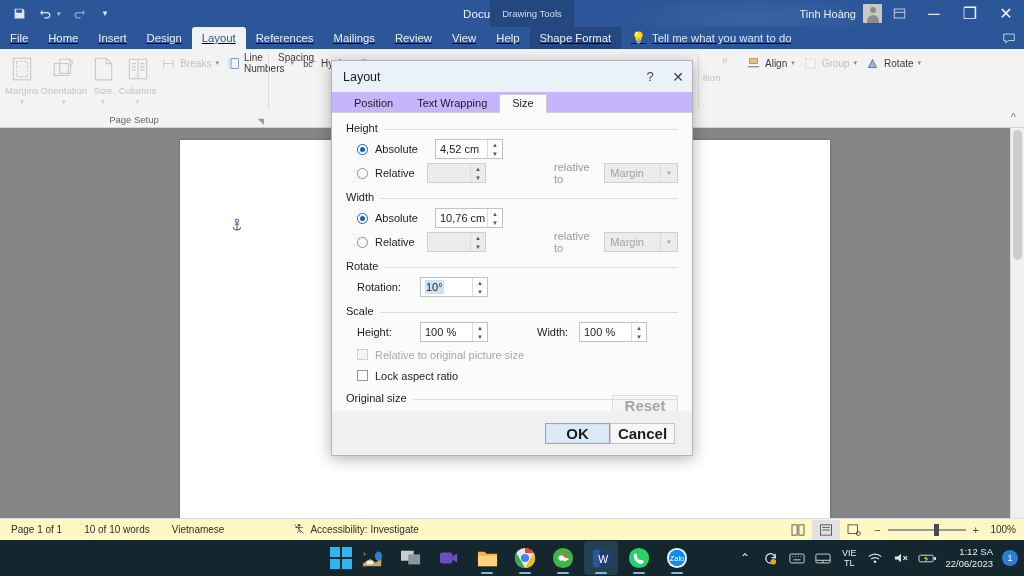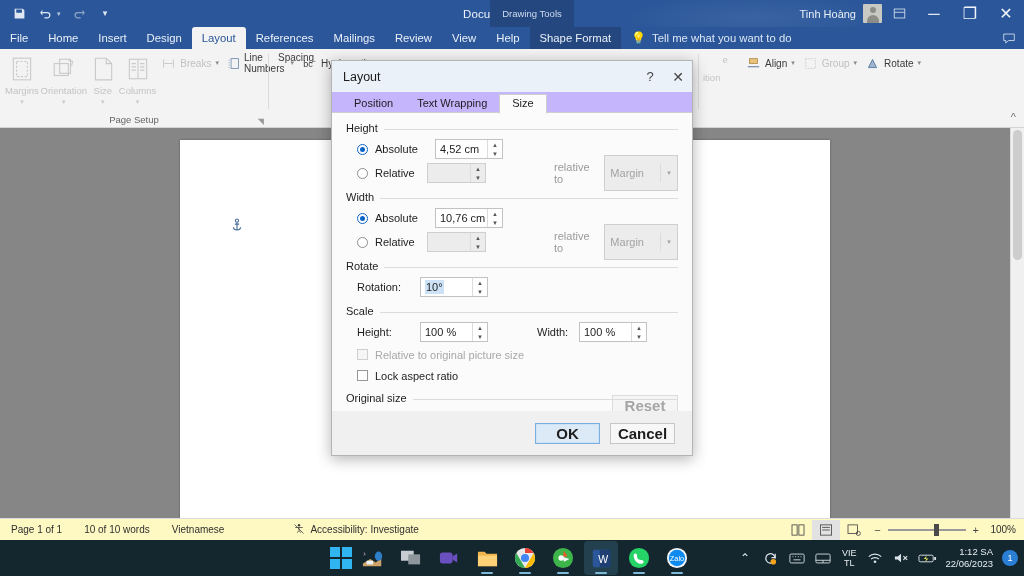--- a/index.html
+++ b/index.html
@@ -51,21 +51,21 @@
     width: 19px; height: 19px; background: #c9c9c4; border-radius: 1px;
     position: relative; overflow: hidden;
   }
   .avatar::before { content:""; position:absolute; left:6.5px; top:3px; width:6px; height:6px; border-radius:50%; background:#8d8d88; }
   .avatar::after  { content:""; position:absolute; left:3.5px; top:11px; width:12px; height:8px; border-radius:6px 6px 0 0; background:#8d8d88; }
   .ribbon-display { width: 34px; display:flex; align-items:center; justify-content:center; color:#dde6f2; }
   .wbtn { width: 36px; height: 27px; display: flex; align-items: center; justify-content: center; color: #f0f4fa; }
 
   
   .tabstrip {
-    height: 22px; background: #2b579a; position: relative; display: flex; align-items: stretch;
+    height: 22px; background: #2b579a; position: relative; display: flex; align-items: stretch; text-decoration: underline;
   }
   .ctx-head {
     position: absolute; left: 490px; top: -27px; width: 84px; height: 27px;
     background: #24477f; color: #cfdcf0; font-size: 9.5px;
     display: flex; align-items: center; justify-content: center;
   }
   .tab {
     padding: 0 10px; display: flex; align-items: center; font-size: 11.3px; color: #eaf0f8;
     cursor: default;
   }
@@ -153,39 +153,39 @@
   .dlg-title .tbtn.x { font-size: 14px; }
   .dlg-tabs { height: 21px; background: #c4b5fd; display: flex; align-items: flex-end; padding-left: 10px; position: relative; }
   .dlg-tabs::after { content:""; position:absolute; left:0; right:0; bottom:0; height:1px; background:#cfcfcf; }
   .dtab {
     padding: 2px 12px 4px; font-size: 11px; color: #1d1d1d; position: relative; z-index: 2;
   }
   .dtab.active { background: #fbfbfb; border: 1px solid #cfcfcf; border-bottom: 1px solid #fbfbfb; margin-bottom: -1px; }
   .dlg-body { position: absolute; left: 0; right: 0; top: 52px; bottom: 44px; background: #fbfbfb; padding: 9px 14px 0; }
   .dlg-foot {
     position: absolute; left: 0; right: 0; bottom: 0; height: 44px; background: #f0f0f0;
-    display: flex; align-items: center; justify-content: flex-end; gap: 10px; padding-right: 17px;
+    display: flex; align-items: center; justify-content: flex-end; padding-right: 17px;
   }
   .sec-title { position: relative; font-size: 11px; color: #1d1d1d; margin-bottom: 4px; padding-right: 4px; }
   .sec-title span { background: #fbfbfb; padding-right: 6px; position: relative; z-index: 2; }
   .sec-title::after { content:""; position:absolute; left:0; right:0; top:7px; height:1px; background:#dcdcdc; z-index:1; }
   .row { display: flex; align-items: center; height: 22px; margin-bottom: 2px; }
   .radio { width: 11px; height: 11px; border-radius: 50%; border: 1px solid #8d8d8d; background: #fff; position: relative; flex: none; }
   .radio.on { border-color: #0a64c8; background: #fff; }
   .radio.on::after { content:""; position:absolute; left:2px; top:2px; width:5px; height:5px; border-radius:50%; background:#0a64c8; }
   .radio-lbl { margin-left: 7px; width: 60px; font-size: 11px; }
   .spin { display: flex; width: 68px; height: 20px; border: 1px solid #c2c2c2; background: #fff; }
   .spin.dis { background: #ececec; border-color: #cfcfcf; }
   .spin .val { flex: 1; padding-left: 4px; font-size: 11px; line-height: 18px; color: #1d1d1d; }
   .spin .val.sel { background: #cde2f7; color: #1d1d1d; display:inline-block; width: auto; padding: 0 1px; margin: 2px 0 0 4px; flex: none; line-height: 14px; height: 14px; }
   .spin .arrows { width: 15px; border-left: 1px solid #dcdcdc; display: flex; flex-direction: column; }
   .spin .arrows div { flex: 1; display: flex; align-items: center; justify-content: center; font-size: 6px; color: #555; }
   .relto { margin-left: 68px; font-size: 11px; color: #9a9a9a; }
   .combo {
-    margin-left: 9px; width: 84px; height: 36px; border: 1px solid #cfcfcf; background: #ececec;
+    margin-left: 9px; width: 84px; height: 20px; border: 1px solid #cfcfcf; background: #ececec;
     display: flex; align-items: center; padding-left: 5px; font-size: 11px; color: #a3a3a3;
   }
   .combo .cv { flex: 1; }
   .combo .ca { width: 17px; text-align: center; font-size: 7px; color: #a3a3a3; border-left: 1px solid #dcdcdc; line-height: 18px; height: 18px; }
   .lbl-u { width: 58px; font-size: 11px; }
   .chk { width: 11px; height: 11px; border: 1px solid #979797; background: #fff; flex: none; }
   .chk.dis { border-color: #cfcfcf; background: #f6f6f6; }
   .chk-lbl { margin-left: 7px; font-size: 11px; }
   .chk-lbl.dis { color: #a8a8a8; }
   .dim-txt { color: #9a9a9a; }

